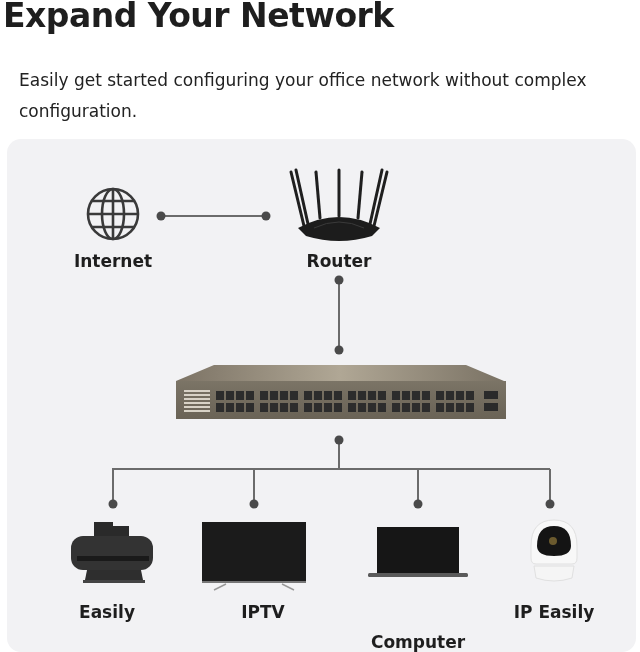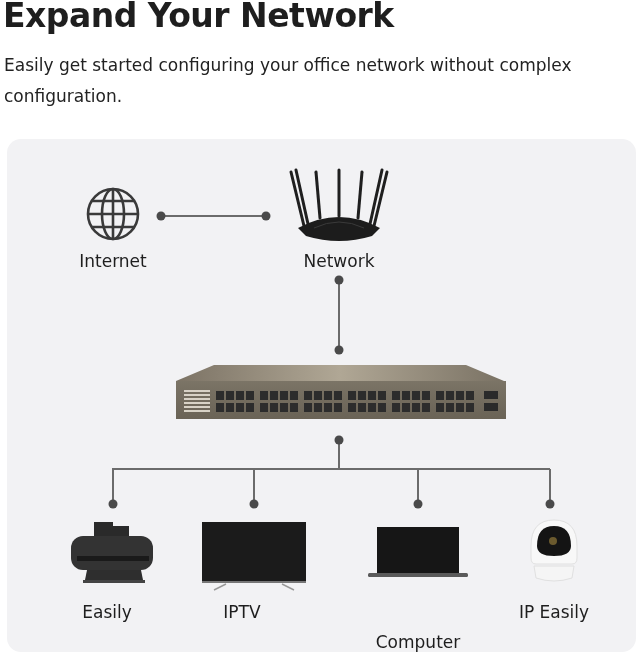--- a/index.html
+++ b/index.html
@@ -1,22 +1,22 @@
 <!DOCTYPE html>
 <html><head>
 <meta charset="utf-8">
 <style>
   html, body { margin:0; padding:0; }
   body { width:640px; height:652px; background:#ffffff; position:relative; overflow:hidden;
          font-family:"DejaVu Sans", "Liberation Sans", sans-serif; color:#1c1c1c; }
   .title { position:absolute; left:3px; top:-4px; font-size:33px; font-weight:bold; letter-spacing:-0.5px; color:#1e1e1e; margin:0; white-space:nowrap; }
-  .subtitle { position:absolute; left:3px; top:49px; width:600px; font-size:17px; line-height:31px; color:#222; margin:1px; }
+  .subtitle { position:absolute; left:3px; top:49px; width:600px; font-size:17px; line-height:31px; color:#222; margin:16px; }
   .panel { position:absolute; left:7px; top:139px; width:629px; height:513px; background:#f2f2f4; border-radius:14px; }
   .abs { position:absolute; }
-  .label { position:absolute; font-size:17px; color:#1e1e1e; text-align:left; white-space:nowrap; transform:translateX(-50%); }
+  .label { position:absolute; font-size:17px; color:#1e1e1e; text-align:left; white-space:nowrap; transform:translateX(-50%);font-weight:bold; }
   svg.links { position:absolute; left:0; top:0; }
 </style>
 </head>
 <body>
 
 <h1 class="title">Expand Your Network</h1>
 <p class="subtitle">Easily get started configuring your office network without complex configuration.</p>
 
 <div class="panel"></div>
 
@@ -60,21 +60,21 @@
     <line x1="12" y1="2" x2="24" y2="56"></line>
     <line x1="32" y1="4" x2="36" y2="50"></line>
     <line x1="55" y1="2" x2="55" y2="48"></line>
     <line x1="78" y1="4" x2="74" y2="50"></line>
     <line x1="98" y1="2" x2="86" y2="56"></line>
     <line x1="103" y1="4" x2="90" y2="58"></line>
   </g>
   <path d="M14 60 Q55 38 96 60 L88 68 Q55 78 22 68 Z" fill="#1c1c1c"></path>
   <path d="M30 60 Q55 48 80 60" fill="none" stroke="#3a3a3a" stroke-width="1"></path>
 </svg>
-<div class="label" style="left:339px;top:251px">Network</div>
+<div class="label" style="left:339px;top:251px">Router</div>
 
 <svg class="abs" style="left:176px;top:363px" width="330" height="58" viewBox="0 0 330 58">
   <defs>
     <linearGradient id="swTop" x1="0" x2="1" y1="0" y2="0">
       <stop offset="0" stop-color="#7c7365"></stop>
       <stop offset="0.5" stop-color="#b0a795"></stop>
       <stop offset="1" stop-color="#7a7264"></stop>
     </linearGradient>
     <linearGradient id="swFront" x1="0" x2="0" y1="0" y2="1">
       <stop offset="0" stop-color="#7b7466"></stop>
@@ -153,21 +153,21 @@
   <rect x="12" y="60" width="62" height="3" fill="#444"></rect>
 </svg>
 <div class="label" style="left:107px;top:602px">Easily</div>
 
 <svg class="abs" style="left:202px;top:522px" width="104" height="70" viewBox="0 0 104 70">
   <rect x="0" y="0" width="104" height="60" fill="#1b1b1b"></rect>
   <rect x="0" y="59" width="104" height="2" fill="#777"></rect>
   <line x1="12" y1="68" x2="24" y2="62" stroke="#999" stroke-width="1.5"></line>
   <line x1="92" y1="68" x2="80" y2="62" stroke="#999" stroke-width="1.5"></line>
 </svg>
-<div class="label" style="left:242px;top:602px">IPTV</div>
+<div class="label" style="left:263px;top:602px">IPTV</div>
 
 <svg class="abs" style="left:368px;top:527px" width="100" height="54" viewBox="0 0 100 54">
   <rect x="9" y="0" width="82" height="46" fill="#161616"></rect>
   <rect x="0" y="46" width="100" height="4" rx="1.5" fill="#5a5a5a"></rect>
 </svg>
 <div class="label" style="left:418px;top:632px">Computer</div>
 
 <svg class="abs" style="left:527px;top:518px" width="54" height="66" viewBox="0 0 54 66">
   <path d="M4 28 Q4 2 27 2 Q50 2 50 28 L50 40 Q50 46 45 46 H9 Q4 46 4 40 Z" fill="#f8f8f8" stroke="#e0e0e0" stroke-width="1"></path>
   <path d="M10 28 Q10 8 27 8 Q44 8 44 28 Q44 38 27 38 Q10 38 10 28 Z" fill="#141414"></path>

